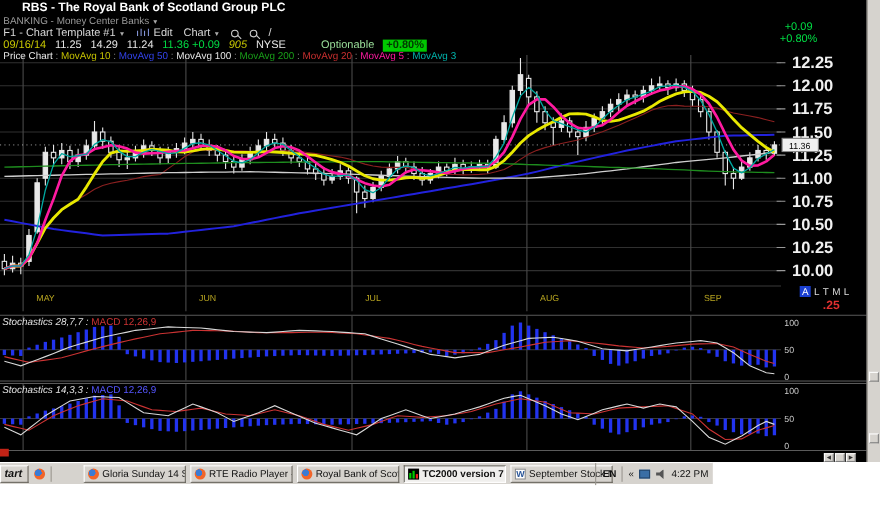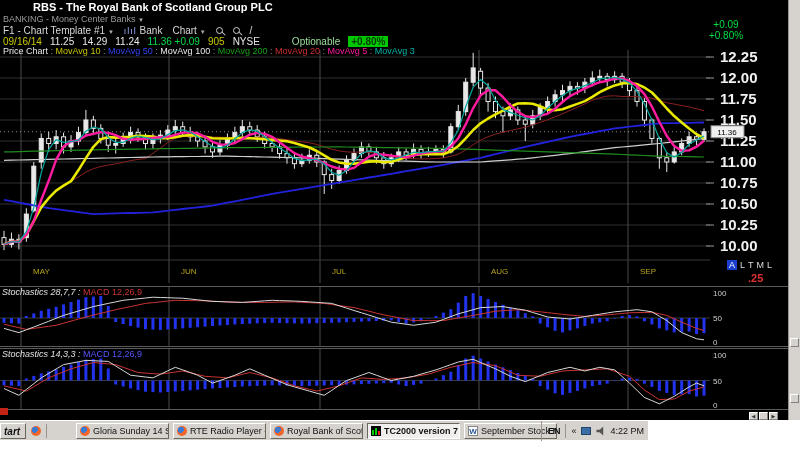--- a/index.html
+++ b/index.html
@@ -1,30 +1,30 @@
 <!DOCTYPE html>
 <html><head>
 <meta charset="utf-8">
 <style>
   * { box-sizing: border-box; margin:0; padding:0; }
   body { background:#fff; font-family:"Liberation Sans", sans-serif; }
   .screen { position:relative; width:800px; height:476px; background:#fff; overflow:hidden; }
   .chart-window { position:absolute; left:0; top:0; width:788px; height:420px; background:#000; }
   .hdr { position:absolute; white-space:nowrap; }
-  .row-title { top:1px; left:1px; color:#fff; font-size:11px; font-weight:bold;padding-left:32px; }
+  .row-title { top:1px; left:20px; color:#fff; font-size:11px; font-weight:bold; }
   .row-industry { top:14px; left:3px; color:#9a9a9a; font-size:9px; }
   .row-toolbar { top:25px; left:3px; color:#d8d8d8; font-size:10px; display:flex; gap:10px; align-items:center; }
   .row-quote { top:36px; left:3px; font-size:10px; display:flex; gap:8px; align-items:center; }
   .row-legend { top:46px; left:3px; font-size:9px; z-index:5; }
   .caret { font-size:6px; color:#aaa; }
   .mag { display:inline-block; width:7px; height:7px; border:1px solid #ccc; border-radius:50%; position:relative; }
   .mag::after { content:""; position:absolute; width:5px; height:1px; background:#ccc; transform:rotate(45deg); right:-4px; bottom:-1px; }
   .editbars { color:#9db0ff; font-size:9px; letter-spacing:1px; }
   .q-date { color:#c8c800; } .q-ohl { color:#e8e8e8; } .q-last { color:#00dd44; }
-  .q-vol { color:#c8c800; } .q-exch { color:#e8e8e8; } .q-opt { color:#9adf9a; }
+  .q-vol { color:#c8c800;font-style:italic; } .q-exch { color:#e8e8e8; } .q-opt { color:#9adf9a; }
   .q-badge { background:#00c800; color:#013a01; font-weight:bold; padding:0 3px; }
   .top-change { position:absolute; top:19px; left:690px; width:72px; text-align:center; color:#00dd44; font-size:10px; line-height:11px; z-index:5; }
   svg { position:absolute; left:0; }
   .panel-label { position:absolute; left:2px; font-size:9px; z-index:6; white-space:nowrap; }
   .panel-label .pl-white { color:#e0e0e0;font-style:italic; }
   .scale-tools { position:absolute; left:727px; top:260px; z-index:6; font-size:9px; color:#ddd; display:flex; gap:3px; align-items:center; }
   .scale-a { background:#1a3fd0; color:#fff; padding:0 2px; }
   .scale-dec { position:absolute; left:748px; top:272px; color:#e03030; font-size:11px; font-weight:bold; z-index:6; }
   .red-mark { position:absolute; left:0; top:408px; width:8px; height:7px; background:#c22316; }
   .right-strip { position:absolute; left:788px; top:0; width:12px; height:420px; background:#d6d3ce; border-left:1px solid #9a968f; }
@@ -59,21 +59,21 @@
       <span class="caret">▼</span>
     </div>
 
     <div class="hdr row-toolbar">
       <span>
         <span>F1 - Chart Template #1</span>
         <span class="caret">▼</span>
       </span>
       <span>
         <span class="editbars">ılıl</span>
-        <span>Bank</span>
+        <span>Edit</span>
       </span>
       <span>
         <span>Chart</span>
         <span class="caret">▼</span>
       </span>
       <span class="mag"></span>
       <span class="mag"></span>
       <span>/</span>
     </div>
 

